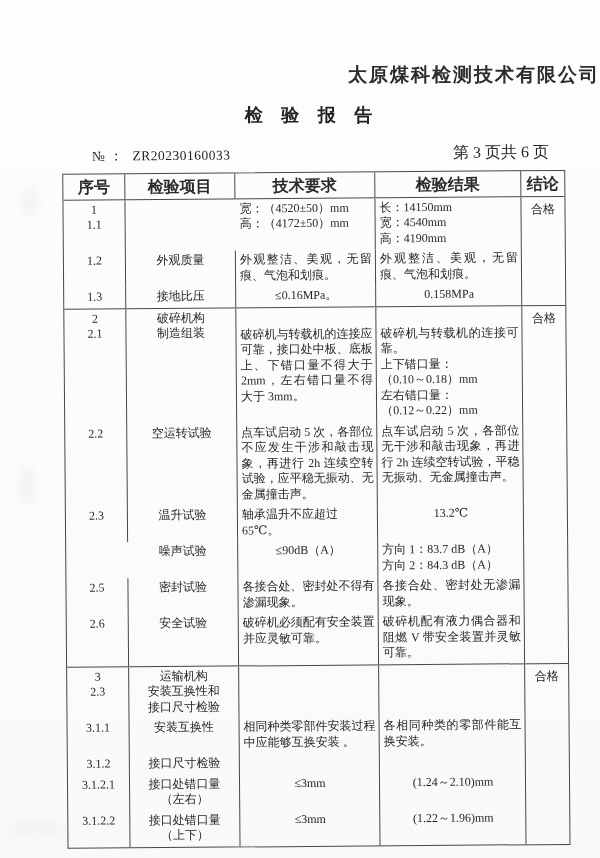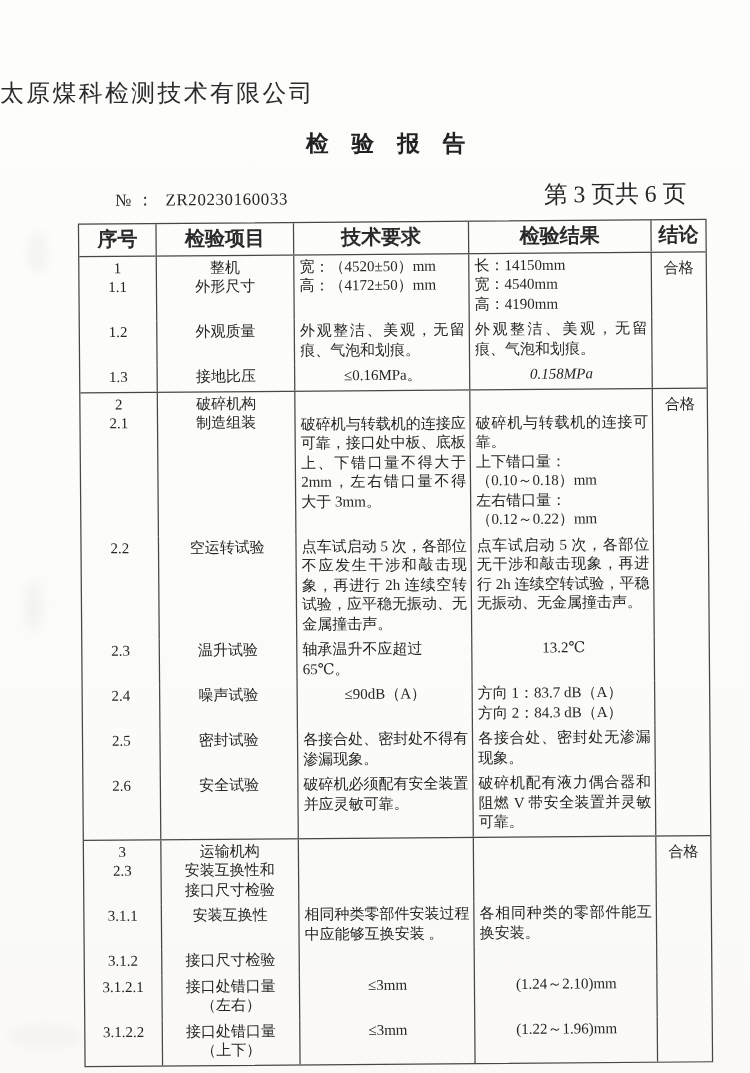--- a/index.html
+++ b/index.html
@@ -9,35 +9,35 @@
     background:#fbfbf9;
     font-family:"Liberation Serif","DejaVu Serif",serif;
     color:#262626;
     overflow:hidden;
   }
   .sheet {
     position:relative; width:600px; height:858px; overflow:hidden;
     background:linear-gradient(180deg,#fdfdfc 0%,#fbfbf9 70%,#faf9f7 100%);
   }
   .company-title {
-    text-align:left; font-size:19px; letter-spacing:2px;
-    padding-top:62px; color:#2b2b2b;
+    text-align:right; font-size:19px; letter-spacing:2px;
+    padding-top:62px; color:#2b2b2b;font-weight:bold;
   }
   .report-title {
     text-align:center; font-size:18px; font-weight:bold;
     letter-spacing:7px; margin-top:15px; color:#222;margin-left:24px;
   }
   .tilt { transform:rotate(-0.45deg); transform-origin:50% 0; }
   .meta-row {
     display:flex; justify-content:space-between; align-items:baseline;
     width:503px; margin:17px 0 0 62px; font-size:13.5px;
   }
   .report-no { padding-left:30px; letter-spacing:0.5px; }
   .report-no .lbl { margin-right:9px; }
-  .page-info { padding-right:16px; font-size:19px; }
+  .page-info { padding-right:16px; font-size:16px; }
 
   .report-table {
     width:503px; margin:7px 0 0 62px;
     border:1.4px solid #474747;
     font-size:12px; line-height:15.5px;
   }
   .trow, .section { display:grid; grid-template-columns:62px 110px 140px 146px 1fr; }
   .thead { border-bottom:1.4px solid #474747; }
   .th {
     text-align:center; padding:5px 1px 4px; font-weight:600; font-size:16px;
@@ -86,24 +86,20 @@
           <div class="th">技术要求</div>
           <div class="th">检验结果</div>
           <div class="th">结论</div>
         </div>
       <div>
           <div class="section">
             <div class="cell c-no" style="grid-row: 1;">
               <div class="line">1</div>
               <div class="line">1.1</div>
             </div>
-            <div class="cell c-item" style="grid-row: 1;">
-              <div class="line">整机</div>
-              <div class="line">外形尺寸</div>
-            </div>
             <div class="cell c-req" style="grid-row: 1;">
               <div class="line">宽：（4520±50）mm</div>
               <div class="line">高：（4172±50）mm</div>
             </div>
             <div class="cell c-res" style="grid-row: 1;">
               <div class="line">长：14150mm</div>
               <div class="line">宽：4540mm</div>
               <div class="line">高：4190mm</div>
             </div>
             <div class="cell c-no" style="grid-row: 2;">
@@ -120,21 +116,21 @@
             </div>
             <div class="cell c-no" style="grid-row: 3;">
               <div class="line">1.3</div>
             </div>
             <div class="cell c-item" style="grid-row: 3;">
               <div class="line">接地比压</div>
             </div>
             <div class="cell c-req" style="grid-row: 3;">
               <div class="line center">≤0.16MPa。</div>
             </div>
-            <div class="cell c-res" style="grid-row: 3; font-style: italic;">
+            <div class="cell c-res" style="grid-row: 3;">
               <div class="line center">0.158MPa</div>
             </div>
             <div class="cell c-concl" style="grid-row: 1 / span 3;">合格</div>
           </div>
           <div class="section">
             <div class="cell c-no" style="grid-row: 1;">
               <div class="line">2</div>
               <div class="line">2.1</div>
             </div>
             <div class="cell c-item" style="grid-row: 1;">
@@ -168,23 +164,20 @@
             </div>
             <div class="cell c-item" style="grid-row: 3;">
               <div class="line">温升试验</div>
             </div>
             <div class="cell c-req" style="grid-row: 3;">
               <div class="line">轴承温升不应超过 65℃。</div>
             </div>
             <div class="cell c-res" style="grid-row: 3;">
               <div class="line center">13.2℃</div>
             </div>
-            <div class="cell c-no" style="grid-row: 4;">
-              <div class="line">2.4</div>
-            </div>
             <div class="cell c-item" style="grid-row: 4;">
               <div class="line">噪声试验</div>
             </div>
             <div class="cell c-req" style="grid-row: 4;">
               <div class="line center">≤90dB（A）</div>
             </div>
             <div class="cell c-res" style="grid-row: 4;">
               <div class="line">方向 1：83.7 dB（A）</div>
               <div class="line">方向 2：84.3 dB（A）</div>
             </div>

